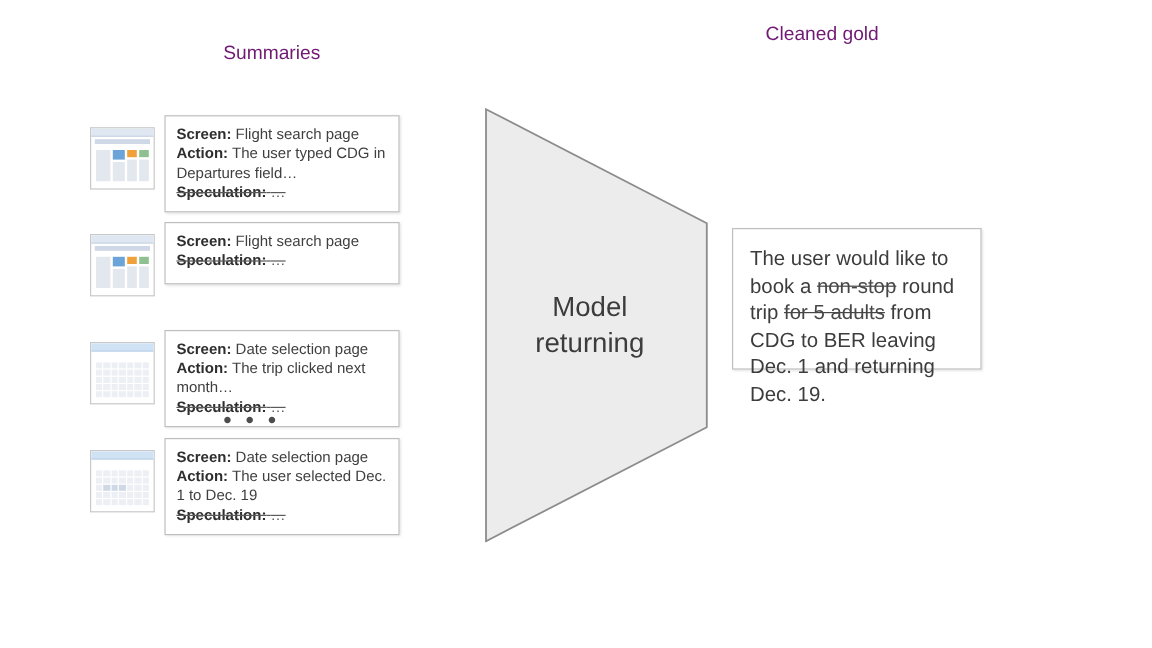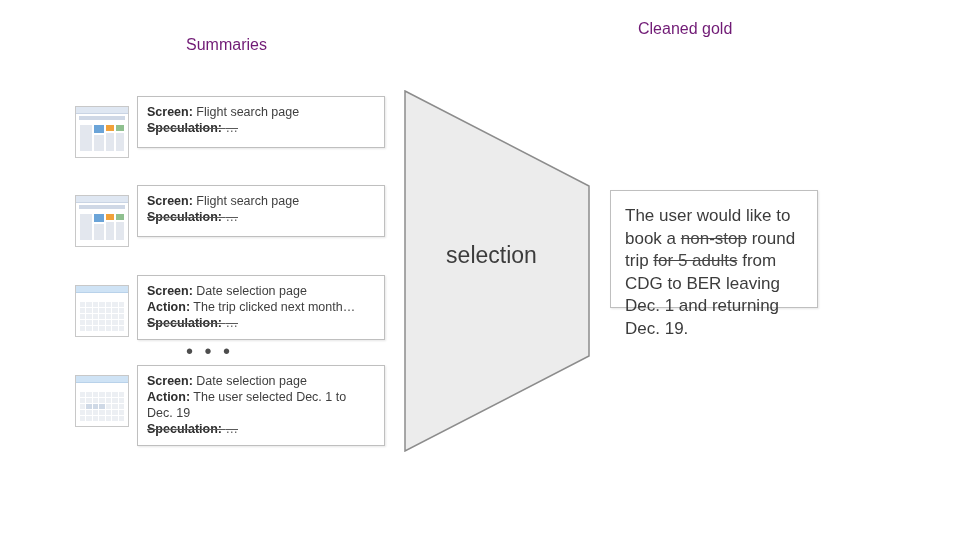--- a/index.html
+++ b/index.html
@@ -86,21 +86,21 @@
     gap: 1px;
   }
   .thumb.cal .grid i {
     display: block;
     background: #eceff3;
   }
   .thumb.cal .grid i.on { background: #cfd9e6; }
 
   .card {
     margin-left: 8px;
-    width: 248px;
+    width: 196px;
     min-height: 52px;
     border: 1px solid #bfbfbf;
     background: #ffffff;
     box-shadow: 1px 1px 2px rgba(0,0,0,0.10);
     padding: 7px 9px 8px 9px;
     box-sizing: border-box;
     font-size: 12.5px;
     line-height: 16px;
     color: #3f3f3f;
   }
@@ -176,20 +176,24 @@
       <div class="col accent" style="left:30px; top:18px; width:8px; height:6px;"></div>
       <div class="col" style="left:30px; top:26px; width:8px; height:18px;"></div>
       <div class="col accent3" style="left:40px; top:18px; width:8px; height:6px;"></div>
       <div class="col" style="left:40px; top:26px; width:8px; height:18px;"></div>
     </div>
     <div class="card">
       <p class="line">
         <b>Screen:</b>
         <span>Flight search page</span>
       </p>
+      <p class="line">
+        <b>Action:</b>
+        <span>The user typed CDG in Departures field…</span>
+      </p>
       <p class="line strike">
         <b>Speculation:</b>
         <span>…</span>
       </p>
     </div>
   </div>
 
   <div class="summary-row" id="row-1">
     <div class="thumb">
       <div class="tbar"></div>
@@ -329,20 +333,21 @@
       </p>
     </div>
   </div>
 
   <div id="funnel-wrap">
     <svg width="192" height="362" viewBox="0 0 192 362" xmlns="http://www.w3.org/2000/svg">
       <polygon points="1,1 185,96 185,266 1,361" fill="#ececec" stroke="#8c8c8c" stroke-width="1.5"></polygon>
     </svg>
   </div>
   <div id="funnel-label">
-    <div>selection</div>
+    <div>Model</div>
+    <div>returning</div>
   </div>
 
   <div id="gold-box">
     <span>The user would like to book a </span><span class="strike">non-stop</span><span> round trip </span><span class="strike">for 5 adults</span><span> from CDG to BER leaving Dec. 1 and returning Dec. 19.</span>
   </div>
 
 </div>
 
 </body></html>

